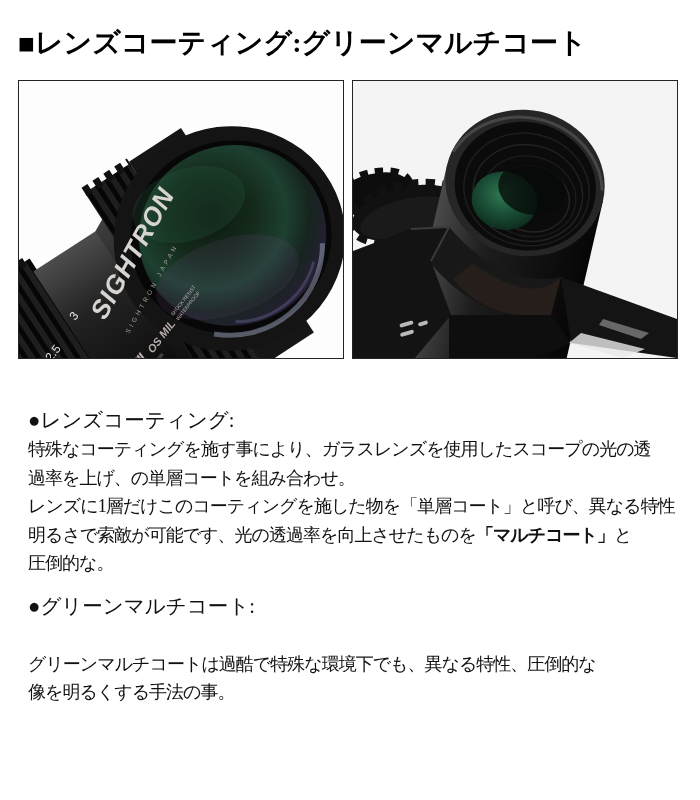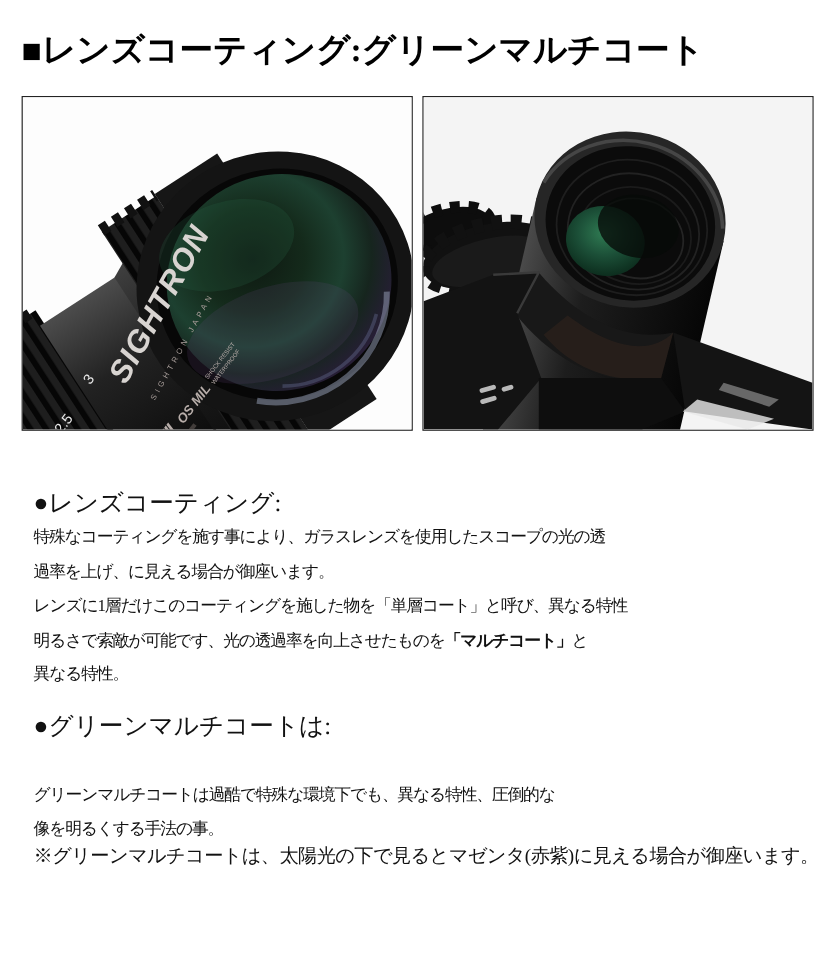--- a/index.html
+++ b/index.html
@@ -11,21 +11,21 @@
   .title .sq{display:inline-block;transform:translateY(1px);}
 
   .photos{position:absolute;top:80px;left:18px;display:flex;gap:8px;}
   .photo{width:324px;height:277px;border:1px solid #232323;background:#fff;padding:0;margin:0;}
   .photo svg{display:block;}
 
   .sec{position:absolute;left:28px;width:672px;}
   #sec-lens{top:406px;}
   #sec-green{top:592px;}
   .sec-heading{margin:0;font-size:20.5px;line-height:29px;font-weight:400;white-space:nowrap;}
-  .sec-body{margin:0;font-size:14px;line-height:28.5px;letter-spacing:-1px;white-space:nowrap;}
+  .sec-body{margin:0;font-size:18px;line-height:28.5px;letter-spacing:-1px;white-space:nowrap;}
   .note{position:absolute;top:702px;left:28px;margin:0;font-size:16px;line-height:24px;
         letter-spacing:-0.5px;white-space:nowrap;}
 </style>
 </head>
 <body>
 
 <div class="page">
 
   <h1 class="title"><span class="sq">■</span><span>レンズコーティング:グリーンマルチコート</span></h1>
 
@@ -139,23 +139,22 @@
           <rect x="48" y="240" width="14" height="4" rx="2"></rect>
           <rect x="46" y="249" width="14" height="4" rx="2"></rect>
           <rect x="66" y="244" width="10" height="4" rx="2"></rect>
         </g>
       </svg>
     </figure>
   </div>
 
   <section class="sec" id="sec-lens">
     <p class="sec-heading">●レンズコーティング:</p>
-    <p class="sec-body"><span>特殊なコーティングを施す事により、ガラスレンズを使用したスコープの光の透</span><br><span>過率を上げ、に見える場合が御座います。</span><br><span>レンズに1層だけこのコーティングを施した物を「単層コート」と呼び、異なる特性</span><br><span>明るさで索敵が可能です、光の透過率を向上させたものを</span><span style="font-weight: bold;">「マルチコート」</span><span>と</span><br><span>異なる特性。</span></p>
+    <p class="sec-body"><span>特殊なコーティングを施す事により、ガラスレンズを使用したスコープの光の透</span><br><span>過率を上げ、の単層コートを組み合わせ。</span><br><span>レンズに1層だけこのコーティングを施した物を「単層コート」と呼び、異なる特性</span><br><span>明るさで索敵が可能です、光の透過率を向上させたものを</span><span style="font-weight: bold;">「マルチコート」</span><span>と</span><br><span>圧倒的な。</span></p>
   </section>
 
   <section class="sec" id="sec-green">
-    <p class="sec-heading">●グリーンマルチコートは:</p>
+    <p class="sec-heading">●グリーンマルチコート:</p>
     <p class="sec-body"><br><span>グリーンマルチコートは過酷で特殊な環境下でも、異なる特性、圧倒的な</span><br><span>像を明るくする手法の事。</span></p>
   </section>
 
-  <p class="note">※グリーンマルチコートは、太陽光の下で見るとマゼンタ(赤紫)に見える場合が御座います。</p>
 
 </div>
 
 </body></html>

